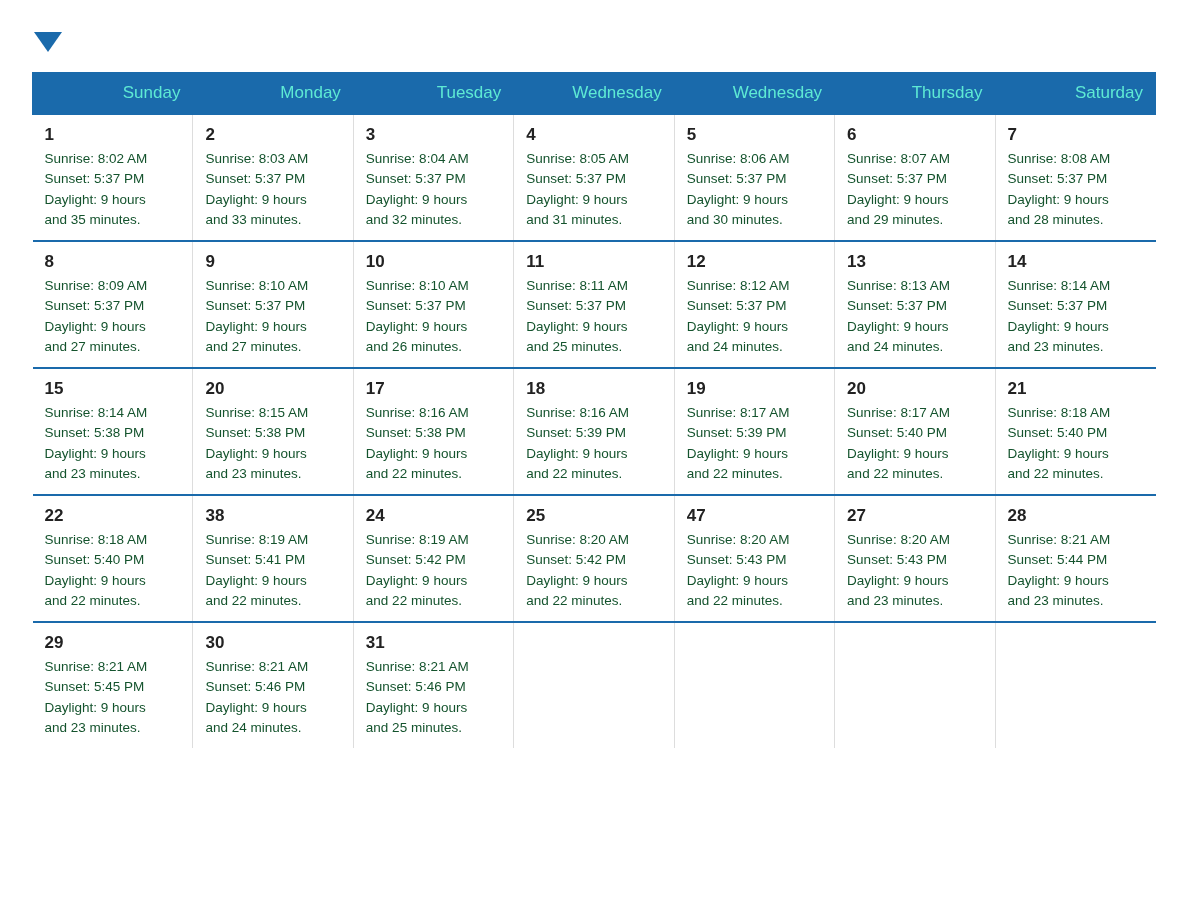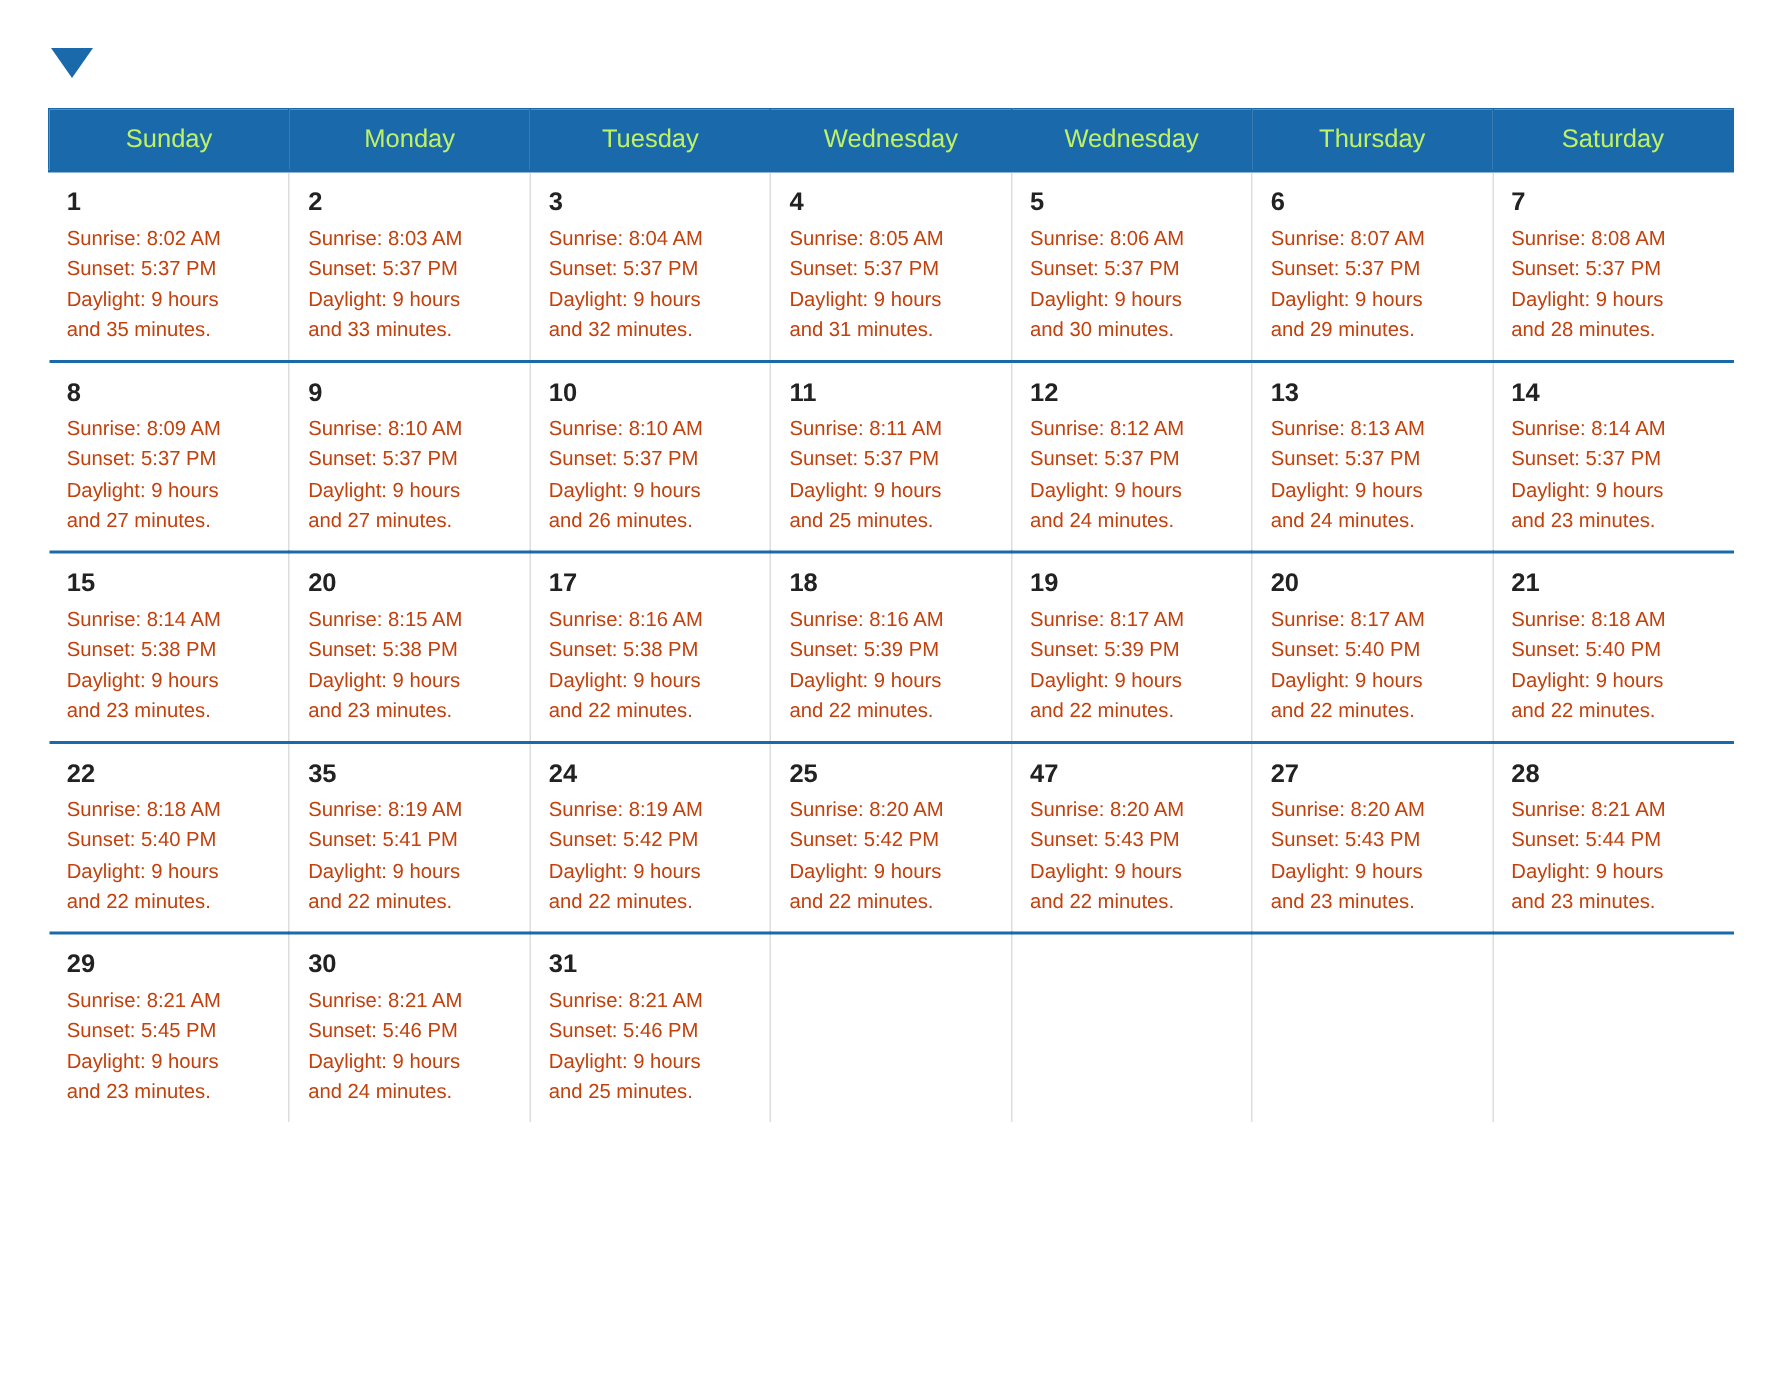--- a/index.html
+++ b/index.html
@@ -57,23 +57,23 @@
       font-size: 22px;
       color: #444;
       margin-top: 4px;
     }
     table {
       width: 100%;
       border-collapse: collapse;
     }
     thead th {
       background: #1a6aab;
-      color: #bef264;
+      color: #5eead4;
       padding: 10px 12px;
-      text-align: center;
+      text-align: right;
       font-size: 17px;
       font-weight: normal;
       border: 1px solid #1a6aab;
     }
     tbody tr {
       border-top: 2px solid #1a6aab;
     }
     tbody td {
       vertical-align: top;
       padding: 10px 12px;
@@ -92,21 +92,21 @@
     }
     .day-number {
       font-size: 17px;
       font-weight: bold;
       display: block;
       margin-bottom: 4px;
     }
     .day-info {
       font-size: 13.5px;
       line-height: 1.5;
-      color: #c2410c;
+      color: #14532d;
     }
     .empty-cell {
       background: #fff;
     }
   </style>
 </head>
 <body>
 
 <div class="header">
   <div class="logo">
@@ -224,21 +224,21 @@
           <span class="day-number">21</span>
           <div class="day-info">Sunrise: 8:18 AM<br>Sunset: 5:40 PM<br>Daylight: 9 hours<br>and 22 minutes.</div>
         </td>
       </tr>
       <tr>
         <td>
           <span class="day-number">22</span>
           <div class="day-info">Sunrise: 8:18 AM<br>Sunset: 5:40 PM<br>Daylight: 9 hours<br>and 22 minutes.</div>
         </td>
         <td>
-          <span class="day-number">35</span>
+          <span class="day-number">38</span>
           <div class="day-info">Sunrise: 8:19 AM<br>Sunset: 5:41 PM<br>Daylight: 9 hours<br>and 22 minutes.</div>
         </td>
         <td>
           <span class="day-number">24</span>
           <div class="day-info">Sunrise: 8:19 AM<br>Sunset: 5:42 PM<br>Daylight: 9 hours<br>and 22 minutes.</div>
         </td>
         <td>
           <span class="day-number">25</span>
           <div class="day-info">Sunrise: 8:20 AM<br>Sunset: 5:42 PM<br>Daylight: 9 hours<br>and 22 minutes.</div>
         </td>

